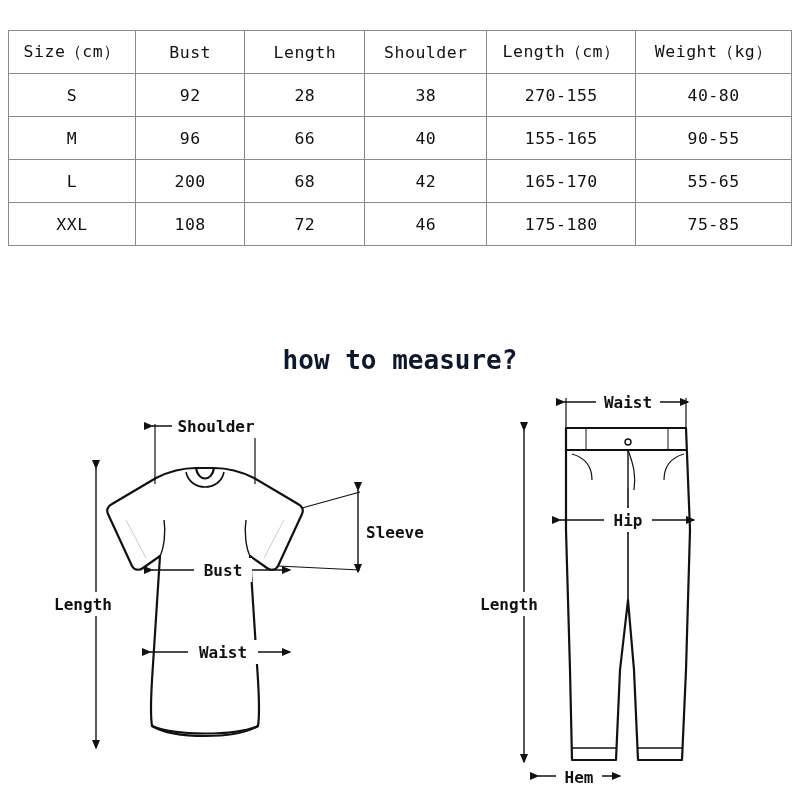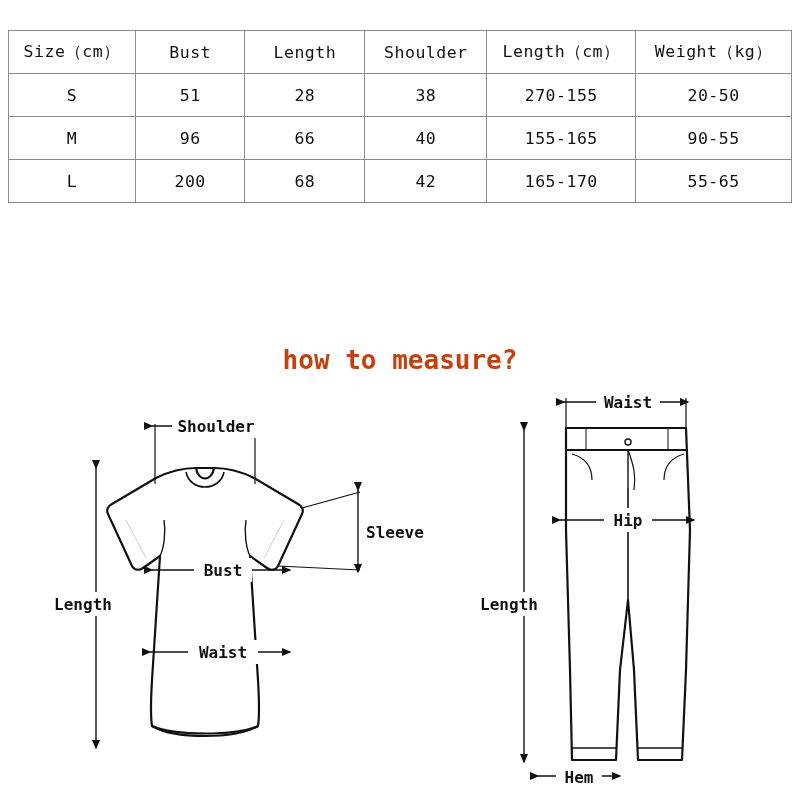--- a/index.html
+++ b/index.html
@@ -56,21 +56,21 @@
   
   .how-title {
     position: absolute;
     top: 345px;
     left: 0;
     width: 800px;
     text-align: center;
     font-size: 26px;
     font-weight: bold;
     font-family: "DejaVu Sans Mono", monospace;
-    color: #c2410c;
+    color: #0f172a;
   }
 
   
   .diagram {
     position: absolute;
     top: 380px;
     left: 0;
     width: 800px;
     height: 420px;
   }
@@ -104,41 +104,49 @@
         <td>Bust</td>
         <td>Length</td>
         <td>Shoulder</td>
         <td>Length（cm）</td>
         <td>Weight（kg）</td>
       </tr>
     </thead>
     <tbody>
       <tr>
         <td>S</td>
-        <td>51</td>
+        <td>92</td>
         <td>28</td>
         <td>38</td>
         <td>270-155</td>
-        <td>20-50</td>
+        <td>40-80</td>
       </tr>
       <tr>
         <td>M</td>
         <td>96</td>
         <td>66</td>
         <td>40</td>
         <td>155-165</td>
         <td>90-55</td>
       </tr>
       <tr>
         <td>L</td>
         <td>200</td>
         <td>68</td>
         <td>42</td>
         <td>165-170</td>
         <td>55-65</td>
+      </tr>
+      <tr>
+        <td>XXL</td>
+        <td>108</td>
+        <td>72</td>
+        <td>46</td>
+        <td>175-180</td>
+        <td>75-85</td>
       </tr>
     </tbody>
   </table>
 </div>
 
 <div class="how-title">how to measure?</div>
 
 <div class="diagram">
   <svg width="800" height="420" viewBox="0 0 800 420" xmlns="http://www.w3.org/2000/svg">
     <defs>

